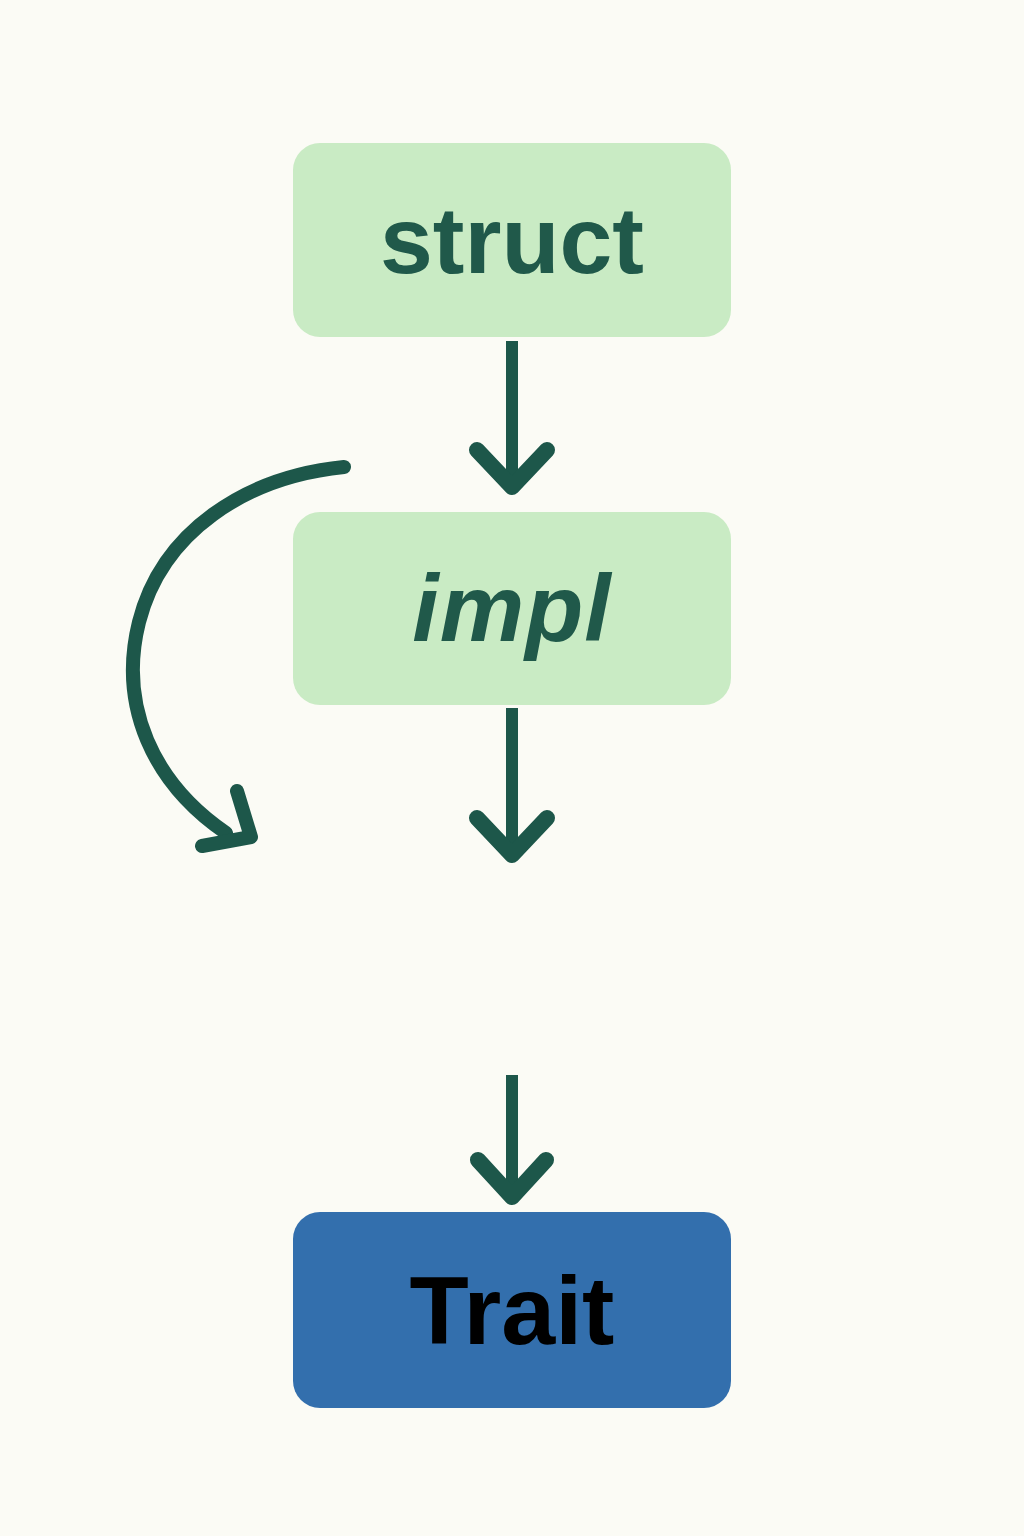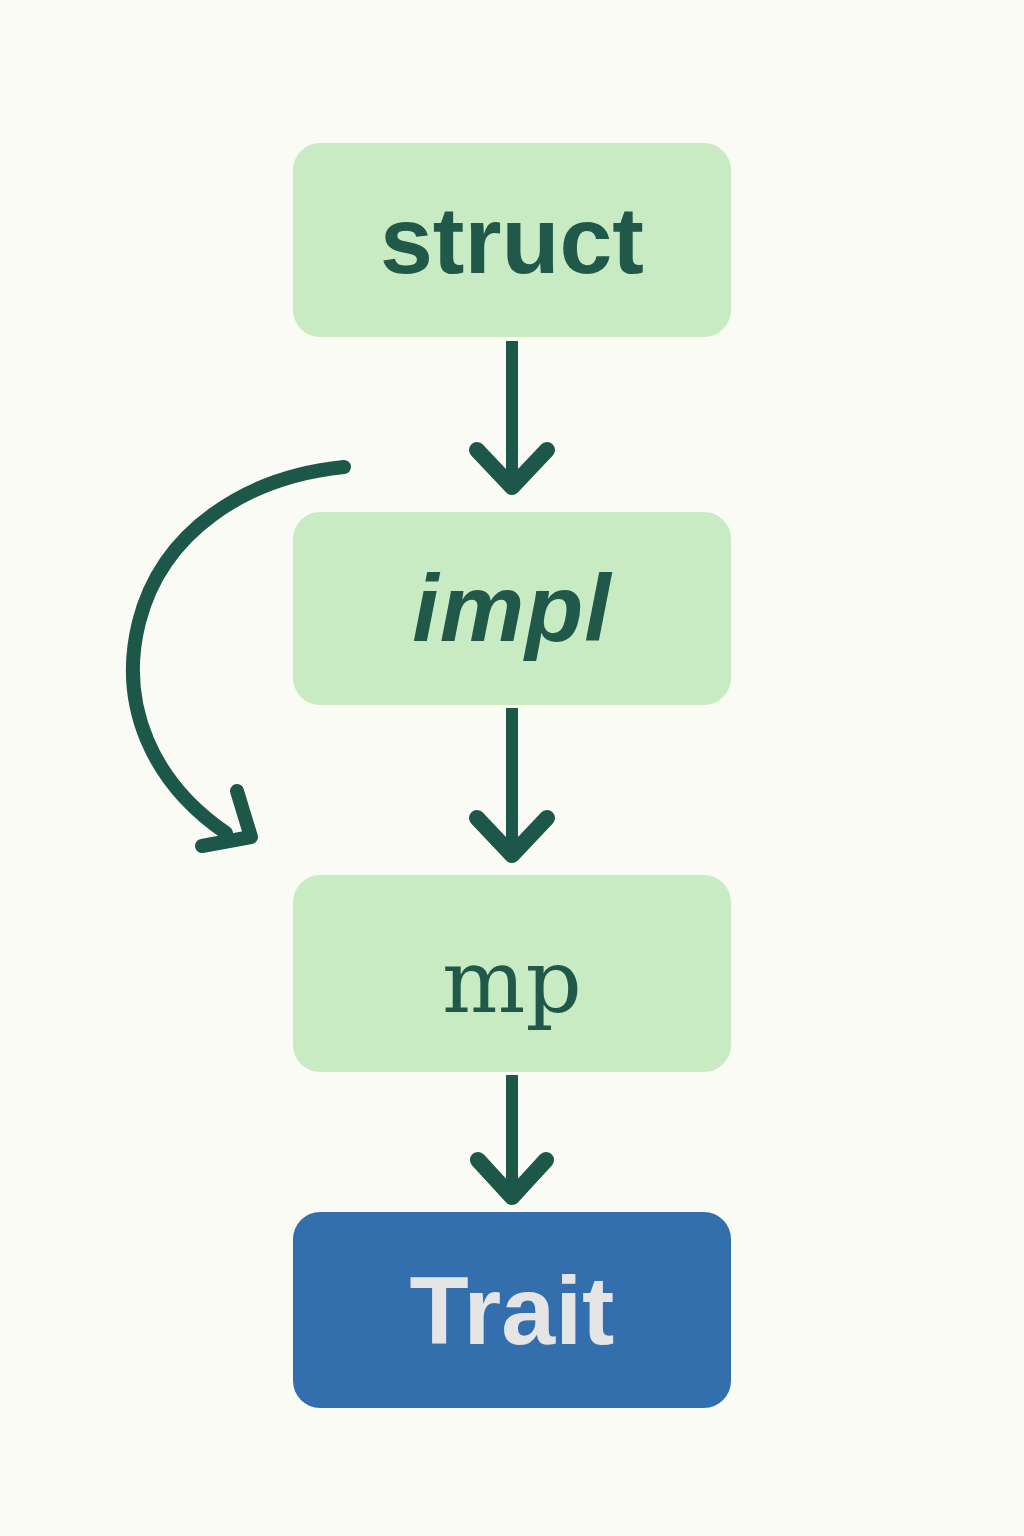--- a/index.html
+++ b/index.html
@@ -27,21 +27,21 @@
     align-items: center;
     justify-content: center;
     box-sizing: border-box;
   }
   .node.green {
     background: #c9ebc4;
     color: #20594a;
   }
   .node.blue {
     background: #336fad;
-    color: #e5e5e5;
+    color: #000000;
   }
   .node-struct { top: 143px; height: 194px; }
   .node-impl  { top: 512px; height: 193px; }
   .node-mp    { top: 875px; height: 197px; }
   .node-trait { top: 1212px; height: 196px; }
 
   .label {
     line-height: 1;
     user-select: none;
   }
@@ -105,21 +105,18 @@
   </svg>
 
   <div class="node green node-struct">
     <span class="label label-struct">struct</span>
   </div>
 
   <div class="node green node-impl">
     <span class="label label-impl">impl</span>
   </div>
 
-  <div class="node green node-mp">
-    <span class="label label-mp">mp</span>
-  </div>
 
   <div class="node blue node-trait">
     <span class="label label-trait">Trait</span>
   </div>
 
 </div>
 
 </body></html>

